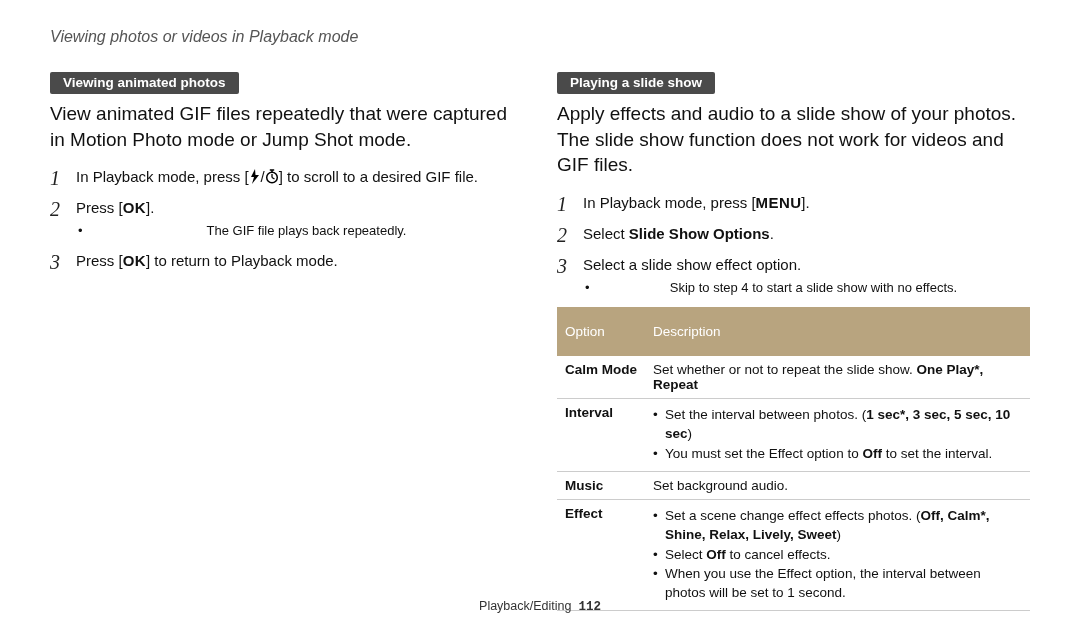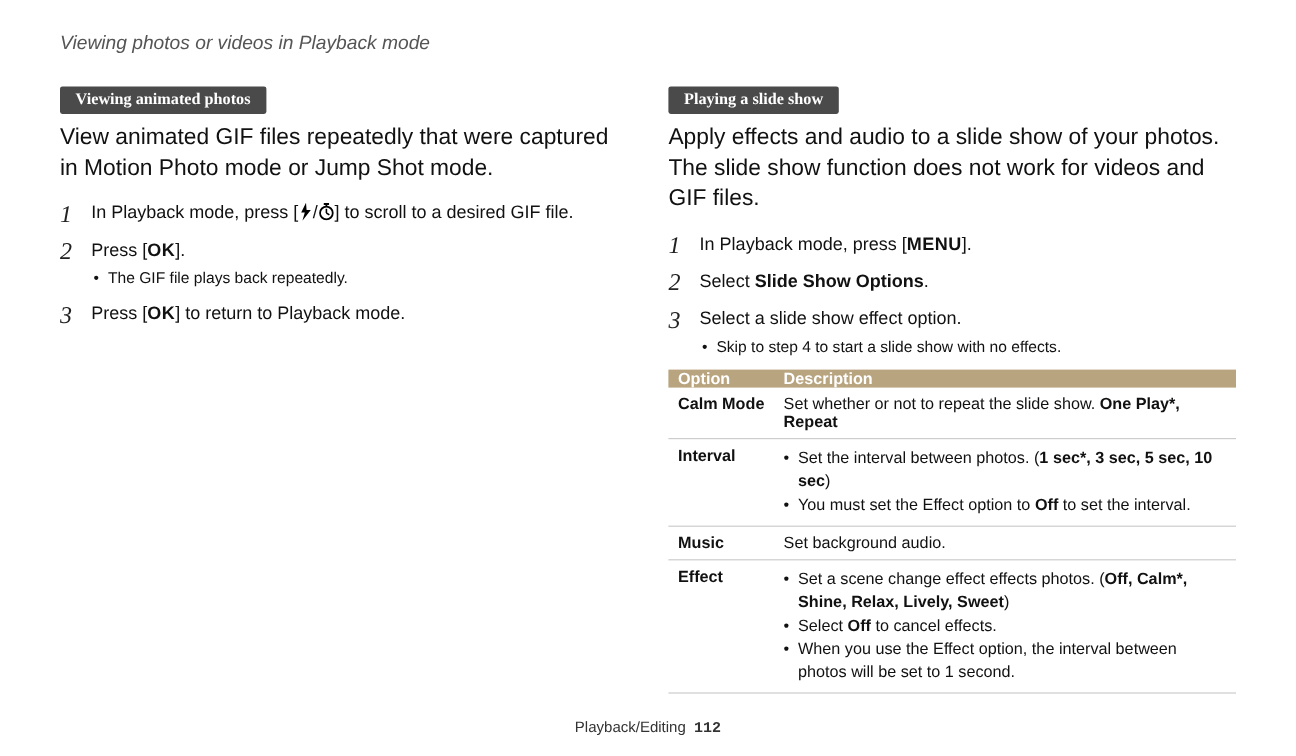--- a/index.html
+++ b/index.html
@@ -22,21 +22,20 @@
   .col { flex: 1 1 0; }
   .pill {
     display: inline-block;
     background: #4a4a4a;
     color: #fff;
     font-weight: 600;
     font-size: 13.5px;
     padding: 3px 13px 4px 13px;
     border-radius: 2px;
     margin-bottom: 7px;
-    font-family: Liberation Serif, serif;
   }
   .intro {
     font-size: 19px;
     line-height: 1.35;
     margin-bottom: 14px;
   }
   ol.steps { list-style: none; counter-reset: step; }
   ol.steps > li {
     counter-increment: step;
     position: relative;
@@ -53,41 +52,42 @@
     font-family: Georgia, "Times New Roman", serif;
     font-size: 20px;
     color: #222;
   }
   ul.sub { list-style: none; margin-top: 4px; }
   ul.sub > li {
     font-size: 13px;
     position: relative;
     padding-left: 14px;
     line-height: 1.4;
+    text-align: center;
   }
   ul.sub > li::before {
     content: "•";
     position: absolute;
     left: 2px;
     top: 0;
   }
   .btn-text { font-weight: 700; letter-spacing: .4px; }
   .icon-slot svg { display:inline-block; vertical-align:-2px; }
   .default-tag { text-align:right; font-size:12.5px; margin: 10px 2px 2px 0; }
   table.opts {
     width: 100%;
     border-collapse: collapse;
     font-size: 13.5px;
   }
   table.opts th {
     background: #b8a47f;
     color: #fff;
     text-align: left;
-    font-weight: 700;
-    padding: 0 8px;
+    font-weight: 400;
+    padding: 17px 8px;
   }
   table.opts td {
     padding: 6px 8px;
     vertical-align: top;
     border-bottom: 1px solid #ccc;
   }
   table.opts td:first-child { font-weight:700; white-space:nowrap; width:80px; }
   td ul { list-style:none; }
   td ul li { position:relative; padding-left:12px; line-height:1.4; margin:1px 0; }
   td ul li::before { content:"•"; position:absolute; left:0; }

